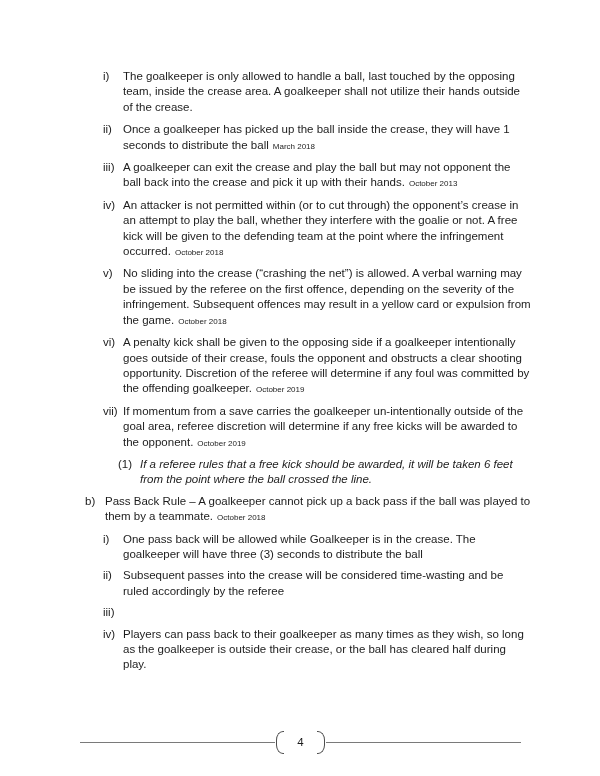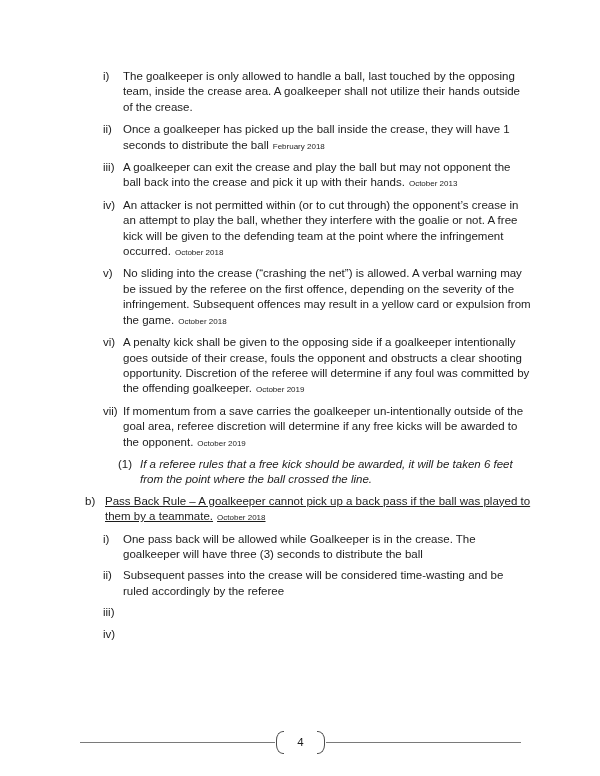--- a/index.html
+++ b/index.html
@@ -13,21 +13,21 @@
   }
   .content { padding-top:69px; }
   .item {
     display:flex;
     font-size:11.5px;
     line-height:15.4px;
     margin-bottom:6px;
   }
   .lvl1 { padding-left:85px; }
   .lvl1 .marker { width:20px; flex:none; }
-  .lvl1 .text   { width:428px; flex:none;text-decoration:underline; }
+  .lvl1 .text   { width:428px; flex:none; }
   .lvl2 { padding-left:103px; }
   .lvl2 .marker { width:20px; flex:none; }
   .lvl2 .text   { width:408px; flex:none; }
   .lvl3 { padding-left:118px; }
   .lvl3 .marker { width:22px; flex:none; }
   .lvl3 .text   { width:390px; flex:none;font-style:italic; }
   .date {
     font-size:8px;
     margin-left:4px;
     white-space:nowrap;
@@ -63,21 +63,21 @@
 <div class="page">
   <div class="content">
 
     <div class="item lvl2">
       <span class="marker">i)</span>
       <span class="text"><span>The goalkeeper is only allowed to handle a ball, last touched by the opposing team, inside the crease area. A goalkeeper shall not utilize their hands outside of the crease.</span><span class="date"></span></span>
     </div>
 
     <div class="item lvl2">
       <span class="marker">ii)</span>
-      <span class="text"><span>Once a goalkeeper has picked up the ball inside the crease, they will have 1 seconds to distribute the ball</span><span class="date">February 2018</span></span>
+      <span class="text"><span>Once a goalkeeper has picked up the ball inside the crease, they will have 1 seconds to distribute the ball</span><span class="date">March 2018</span></span>
     </div>
 
     <div class="item lvl2">
       <span class="marker">iii)</span>
       <span class="text"><span>A goalkeeper can exit the crease and play the ball but may not opponent the ball back into the crease and pick it up with their hands.</span><span class="date">October 2013</span></span>
     </div>
 
     <div class="item lvl2">
       <span class="marker">iv)</span>
       <span class="text"><span>An attacker is not permitted within (or to cut through) the opponent’s crease in an attempt to play the ball, whether they interfere with the goalie or not. A free kick will be given to the defending team at the point where the infringement occurred.</span><span class="date">October 2018</span></span>
@@ -117,20 +117,21 @@
       <span class="marker">ii)</span>
       <span class="text"><span>Subsequent passes into the crease will be considered time-wasting and be ruled accordingly by the referee</span></span>
     </div>
 
     <div class="item lvl2">
       <span class="marker">iii)</span>
     </div>
 
     <div class="item lvl2">
       <span class="marker">iv)</span>
+      <span class="text"><span>Players can pass back to their goalkeeper as many times as they wish, so long as the goalkeeper is outside their crease, or the ball has cleared half during play.</span></span>
     </div>
 
   </div>
 
   <div class="footer">
     <div class="fline"></div>
     <div class="brk brk-left"></div>
     <div class="pnum">4</div>
     <div class="brk brk-right"></div>
     <div class="fline"></div>

